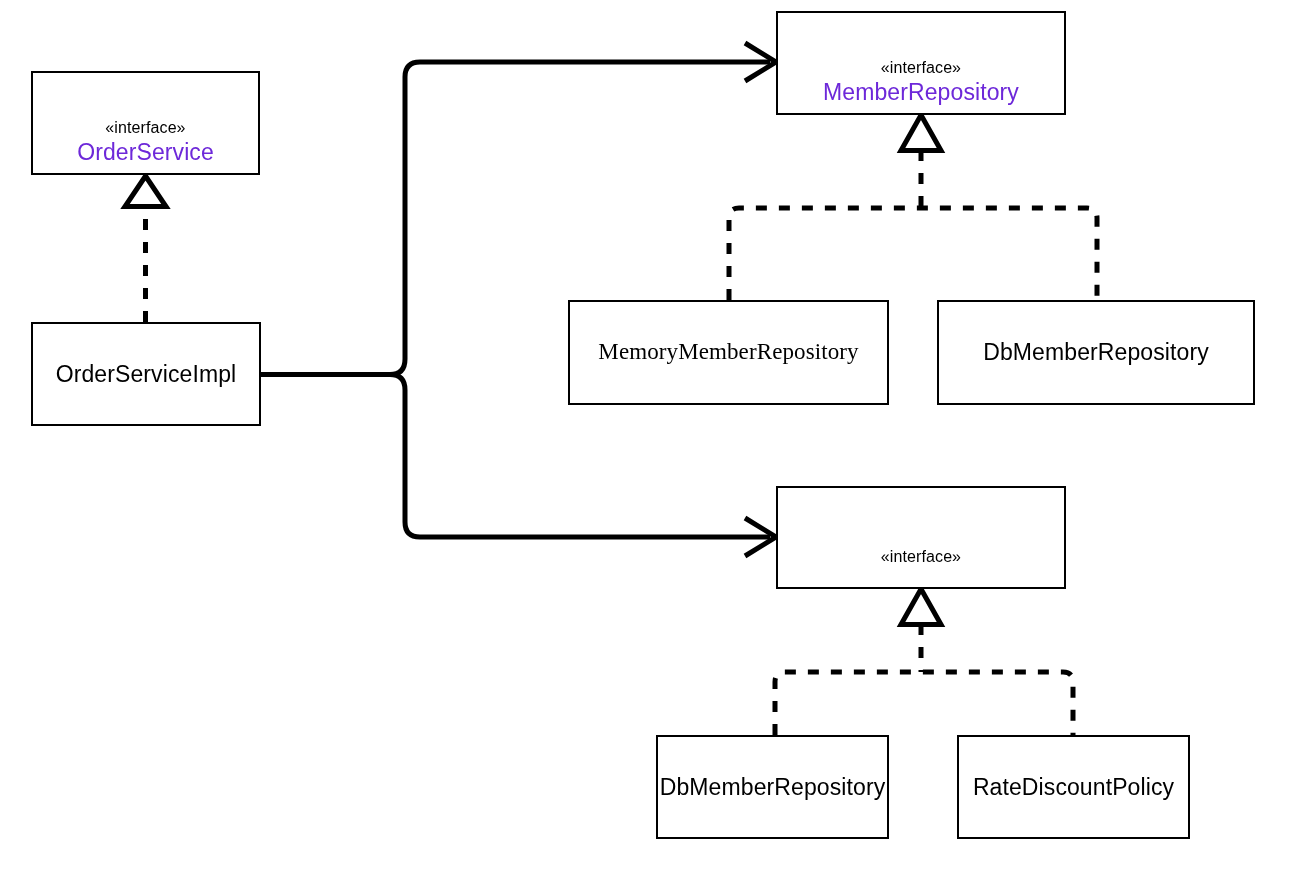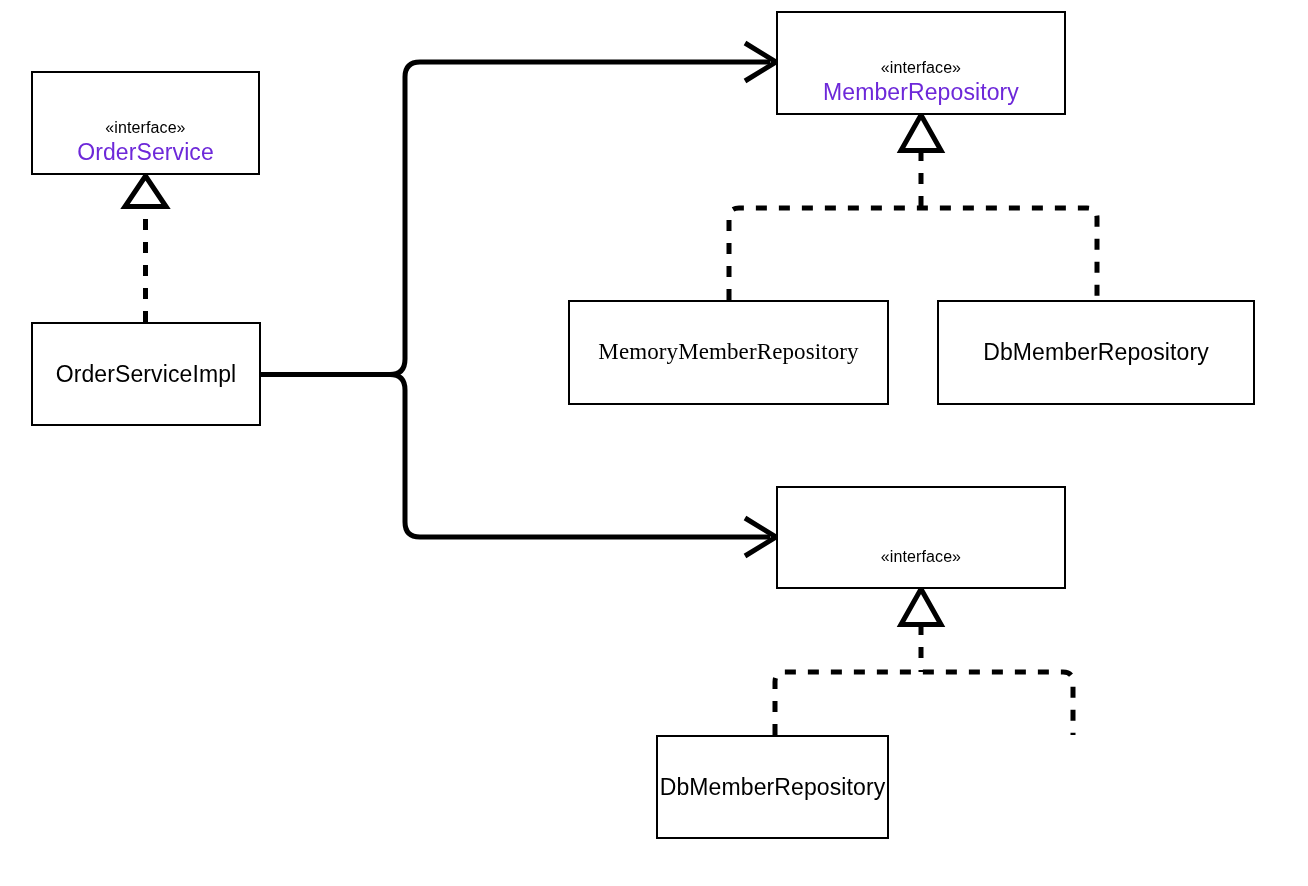--- a/index.html
+++ b/index.html
@@ -124,14 +124,17 @@
   </div>
 
   <div class="uml-box" style="left:776px; top:486px; width:290px; height:103px;">
     <div class="stereotype">«interface»</div>
   </div>
 
   <div class="uml-box" style="left:656px; top:735px; width:233px; height:104px;">
     <div class="cls-name-plain">DbMemberRepository</div>
   </div>
 
+  <div class="uml-box" style="left:957px; top:735px; width:233px; height:104px;">
+    <div class="cls-name-plain">RateDiscountPolicy</div>
+  </div>
 
 </div>
 
 </body></html>

